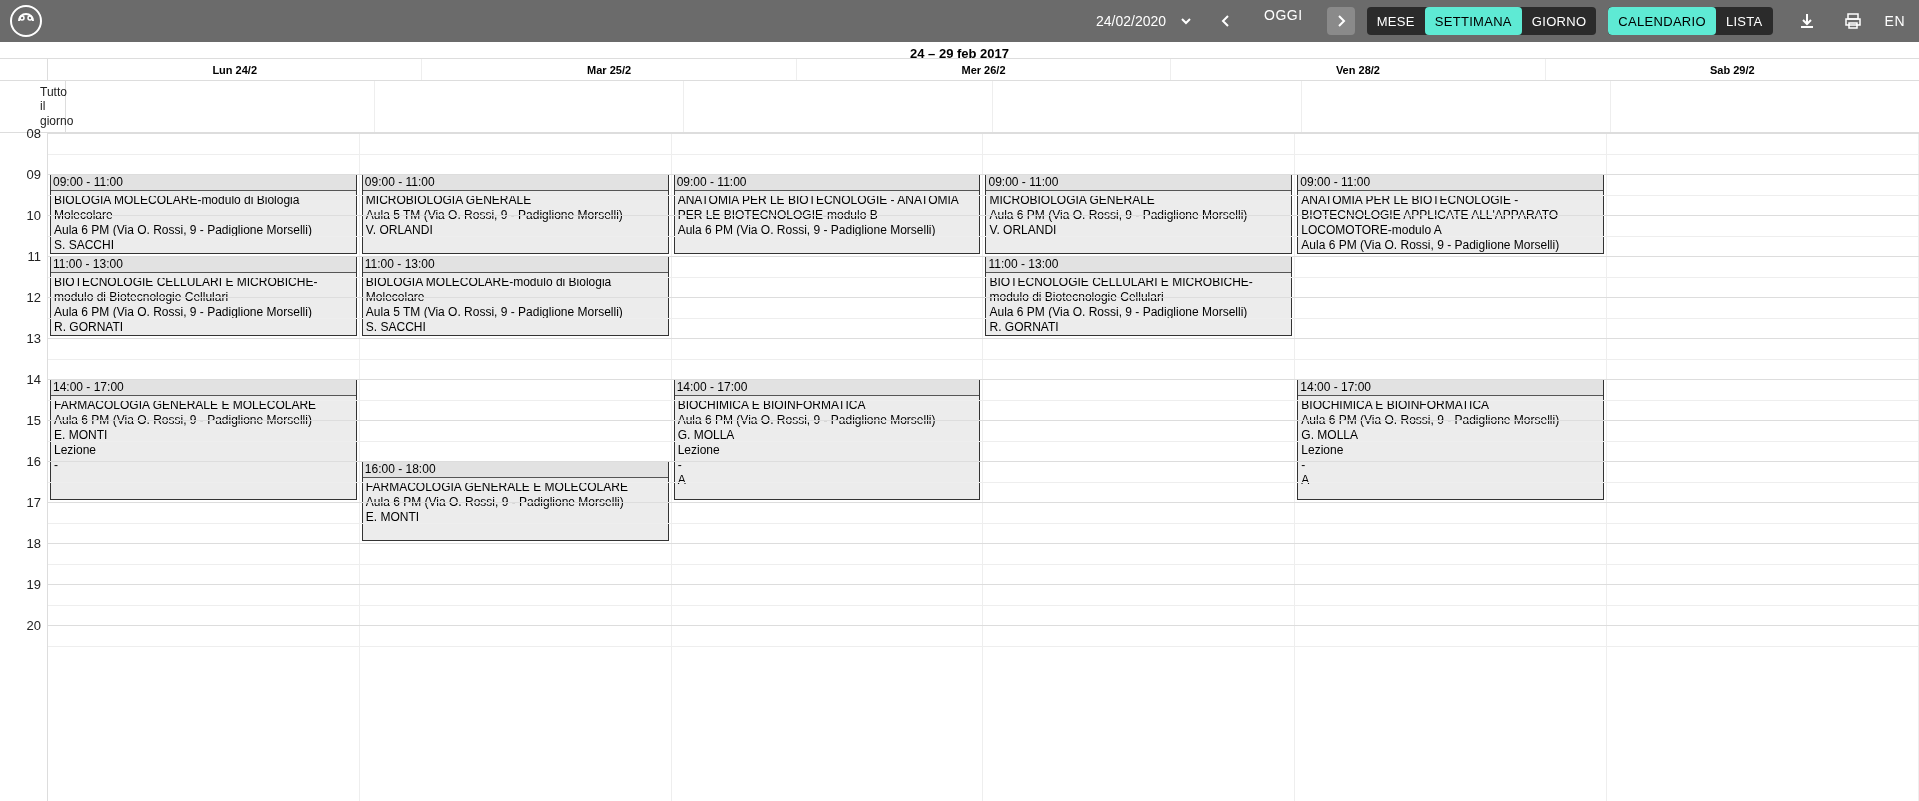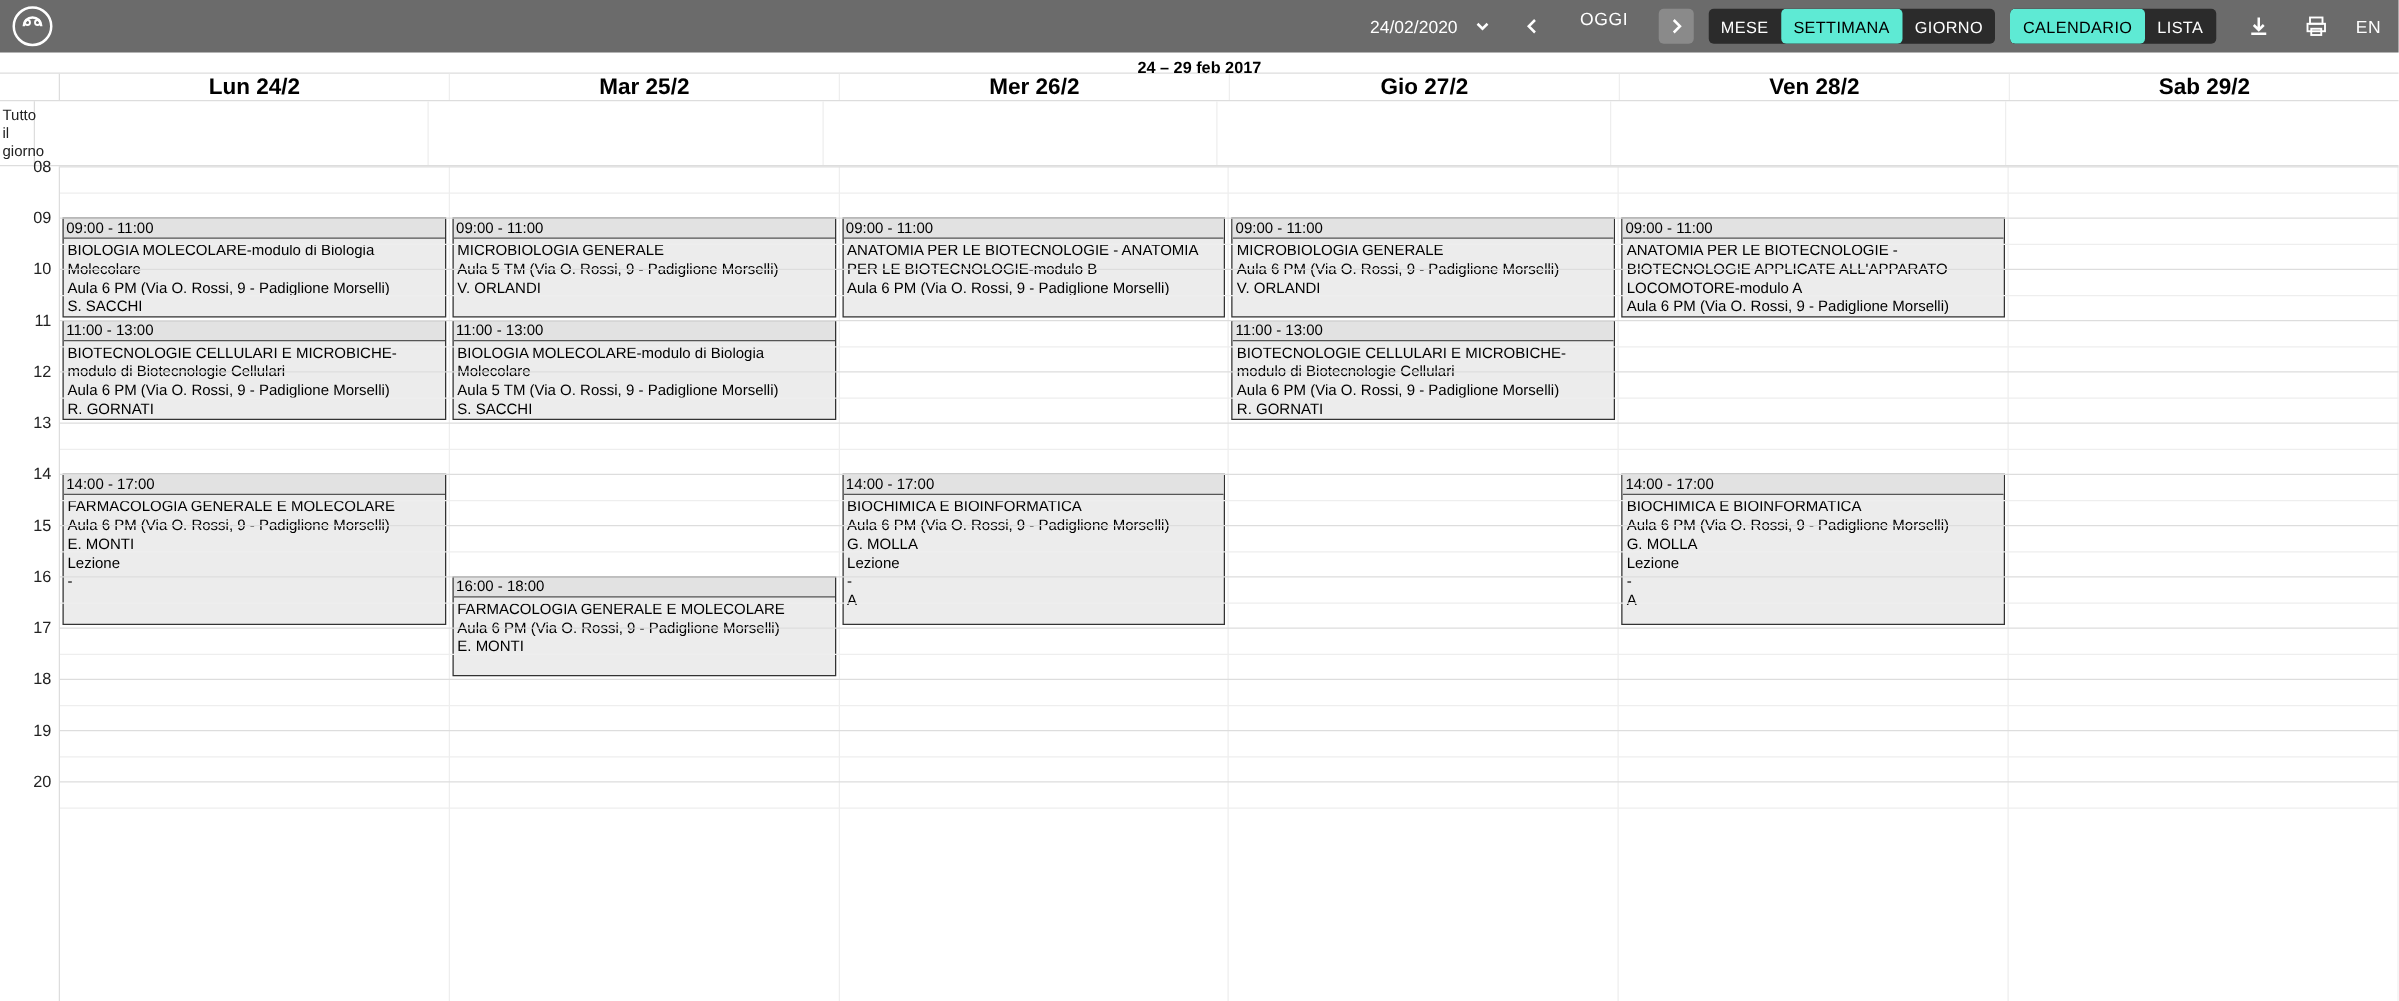--- a/index.html
+++ b/index.html
@@ -21,25 +21,25 @@
   .topbar .right-icons { display:flex; align-items:center; gap:18px; margin-left:14px; }
   .lang { color:#fff; letter-spacing:.5px; font-size:14px; cursor:pointer; }
 
   
   .range-header { height: 17px; text-align:center; font-weight:bold; font-size:13px; padding-top:4px; border-bottom: 1px solid #ddd; }
 
   
   .calendar { width: 100%; }
   .dayhead-row { display:flex; height: 22px; border-bottom:1px solid #ddd; }
   .time-col-head { width: 48px; border-right:1px solid #ddd; }
-  .day-head { flex:1; text-align:center; font-weight:bold; font-size:18px; display:flex; align-items:center; justify-content:center; border-right:1px solid #eee; }
+  .day-head { flex:1; text-align:center; font-weight:bold; font-size:11px; display:flex; align-items:center; justify-content:center; border-right:1px solid #eee; }
   .day-head:last-child{ border-right:none; }
 
   .allday-row { display:flex; min-height:40px; border-bottom:1px solid #ddd; }
-  .allday-label { width:28px; font-size:12px; padding:4px 2px; color:#222; border-right:1px solid #ddd; line-height:1.2; }
+  .allday-label { width:28px; font-size:12px; padding:4px 2px; color:#222; border-right:1px solid #ddd; line-height:1.2;margin-left:38px; }
   .allday-cells { flex:1; display:flex; }
   .allday-cell { flex:1; border-right:1px solid #eee; }
   .allday-cell:last-child{border-right:none;}
 
   .grid { display:flex; position:relative; height: 680px; }
   .time-gutter { width:48px; border-right:1px solid #ddd; position:relative; }
   .hour-label { position:absolute; right:6px; transform:translateY(-50%); font-size:13px; color:#222; }
 
   .day-columns { flex:1; display:flex; position:relative; }
   .day-col { flex:1; position:relative; border-right:1px solid #eee; }
@@ -120,21 +120,20 @@
 </div>
 
 <div class="range-header">24 – 29 feb 2017</div>
 
 <div class="calendar">
   <div class="dayhead-row">
     <div class="time-col-head"></div>
     <div class="day-head">Lun 24/2</div>
     <div class="day-head">Mar 25/2</div>
     <div class="day-head">Mer 26/2</div>
-    <div class="day-head">Gio 27/2</div>
     <div class="day-head">Ven 28/2</div>
     <div class="day-head">Sab 29/2</div>
   </div>
 
   <div class="allday-row">
     <div class="allday-label">
       <div>Tutto il</div>
       <div>giorno</div>
     </div>
     <div class="allday-cells">

